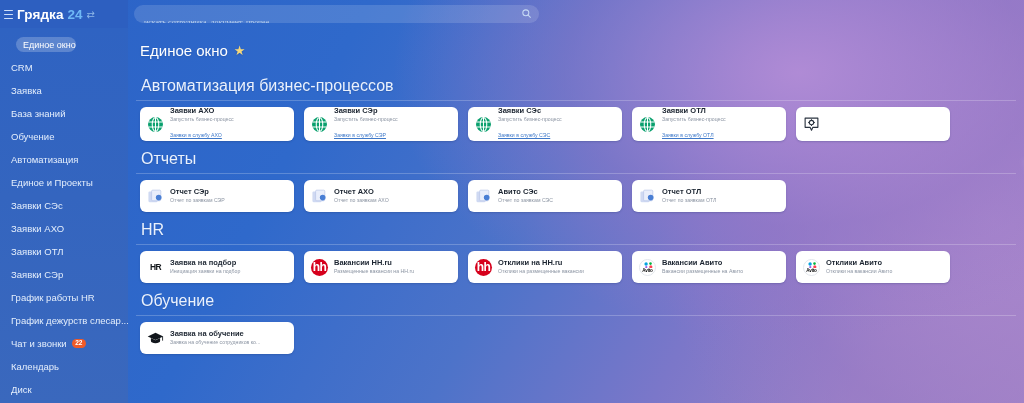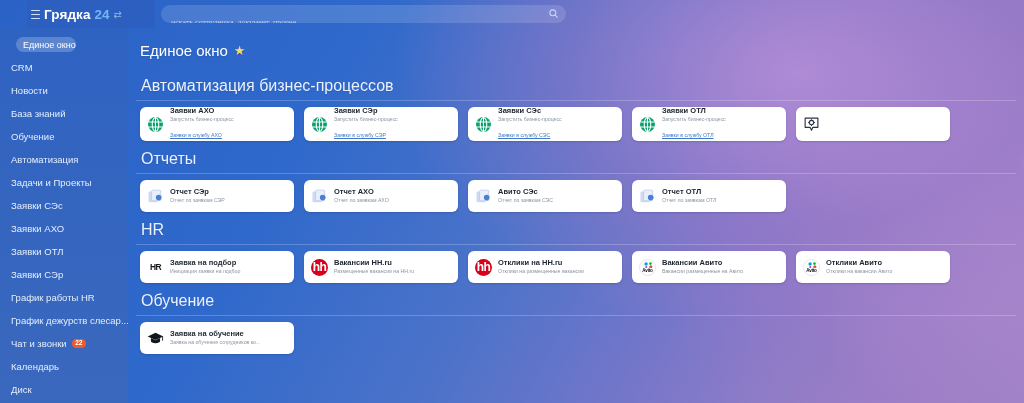--- a/index.html
+++ b/index.html
@@ -55,21 +55,20 @@
     position: absolute; left: 0; top: 0;
     width: 1024px; height: 28px;
     display: flex; align-items: center;
     z-index: 6;
   }
   .brand-zone {
     width: 128px; height: 28px;
     display: flex; align-items: center; gap: 4px;
     padding-left: 4px;
     background: #2d5fc0;
-    margin-left: 27px;
   }
   .burger {
     width: 9px; height: 9px;
     display: flex; flex-direction: column; justify-content: space-between;
     flex: none;
   }
   .burger i { display: block; height: 1px; background: #cfe0f8; border-radius: 1px; }
   .brand-text {
     font-size: 13.5px; font-weight: bold; color: #ffffff;
     letter-spacing: .1px; white-space: nowrap;
@@ -252,33 +251,33 @@
   </div>
 
   <nav id="sidebar">
       <div class="nav-item active-wrap">
         <div class="nav-item active">Единое окно</div>
       </div>
       <div class="nav-item">
         <span>CRM</span>
       </div>
       <div class="nav-item">
-        <span>Новости</span>
+        <span>Заявка</span>
       </div>
       <div class="nav-item">
         <span>База знаний</span>
       </div>
       <div class="nav-item">
         <span>Обучение</span>
       </div>
       <div class="nav-item">
         <span>Автоматизация</span>
       </div>
       <div class="nav-item">
-        <span>Задачи и Проекты</span>
+        <span>Единое и Проекты</span>
       </div>
       <div class="nav-item">
         <span>Заявки СЭс</span>
       </div>
       <div class="nav-item">
         <span>Заявки АХО</span>
       </div>
       <div class="nav-item">
         <span>Заявки ОТЛ</span>
       </div>

